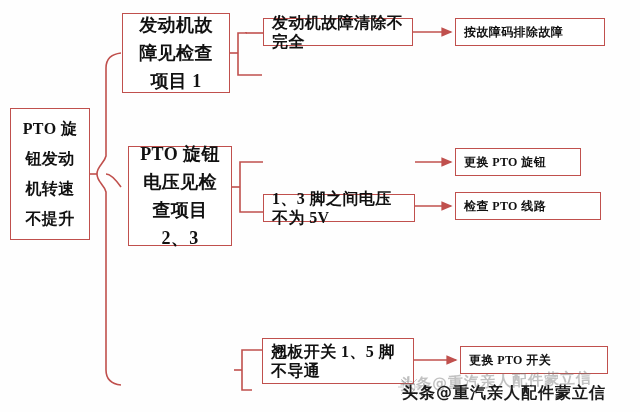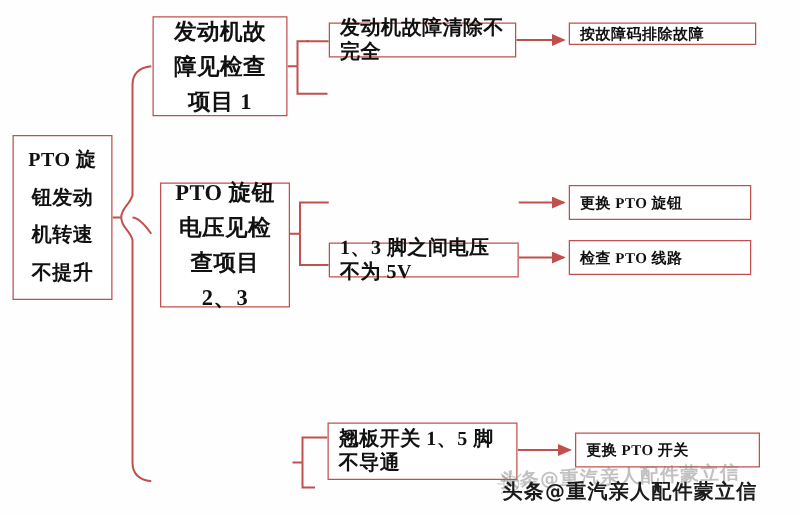--- a/index.html
+++ b/index.html
@@ -83,22 +83,22 @@
   .n-s3 { left: 263px; top: 190px; width: 152px; height: 46px; }
   .n-s4 { left: 262px; top: 338px; width: 152px; height: 46px; }
 
   
   .n-act {
     padding: 4px 8px;
     font-size: 12px;
     line-height: 19px;
     text-align: left;
   }
-  .n-a1 { left: 455px; top: 18px;  width: 150px; height: 18px; }
-  .n-a2 { left: 455px; top: 148px; width: 146px; height: 28px; }
+  .n-a1 { left: 455px; top: 18px;  width: 150px; height: 28px; }
+  .n-a2 { left: 455px; top: 148px; width: 126px; height: 28px; }
   .n-a3 { left: 455px; top: 192px; width: 146px; height: 28px; }
   .n-a4 { left: 460px; top: 346px; width: 148px; height: 28px; justify-content: center; }
 
   
   .wm {
     position: absolute;
     z-index: 6;
     font-family: "DejaVu Sans", "Liberation Sans", sans-serif;
     font-weight: bold;
     white-space: nowrap;

